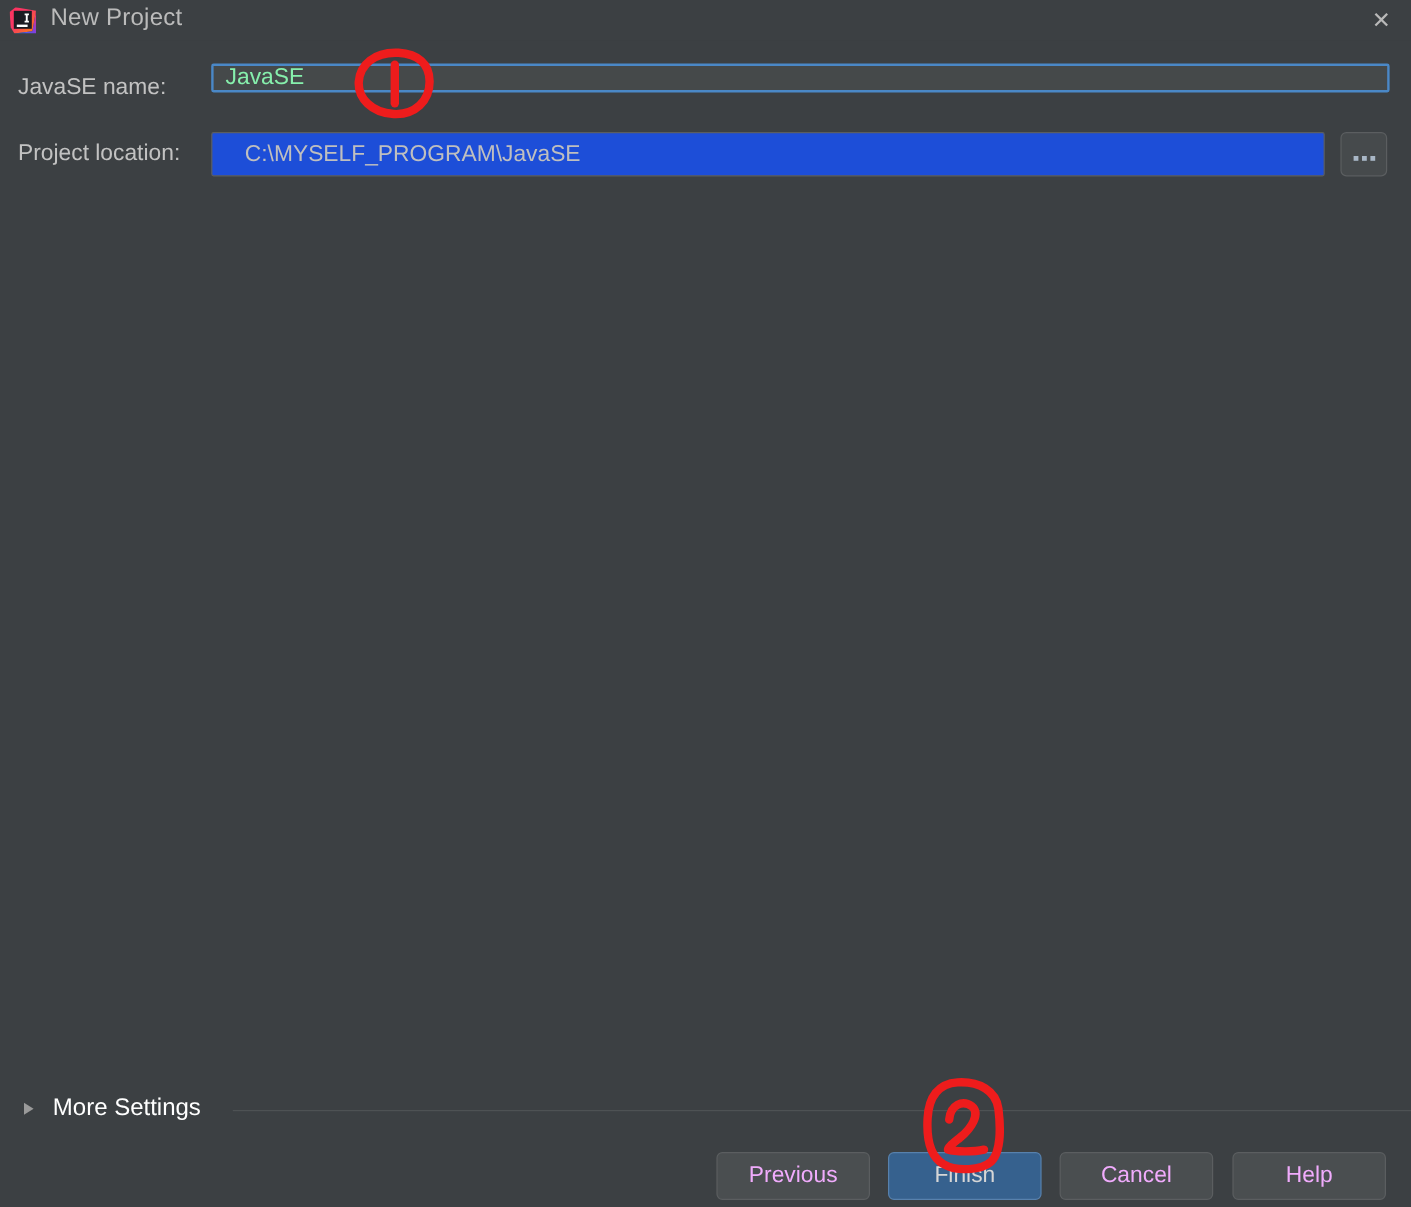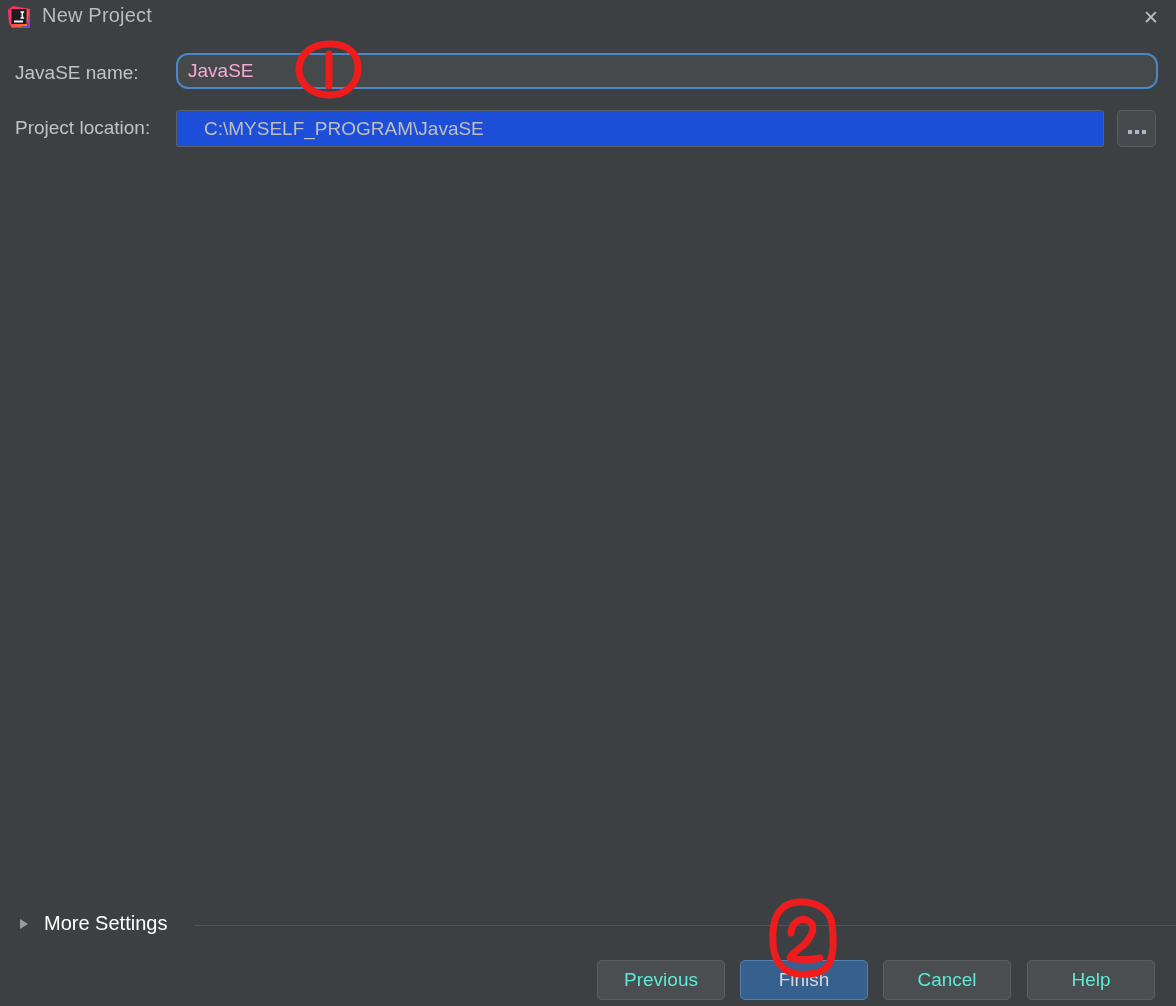--- a/index.html
+++ b/index.html
@@ -63,29 +63,29 @@
     font-size: 19px;
     color: #c2c2c2;
     white-space: nowrap;
   }
   #label-project-name { left: 15px; top: 62px; }
   #label-project-location { left: 15px; top: 117px; }
 
   #field-project-name {
     position: absolute;
     left: 176px; top: 53px;
-    width: 982px; height: 36px;
+    width: 982px; height: 24px;
     box-sizing: border-box;
     background: #45494a;
     border: 2px solid #4a88c7;
-    border-radius: 12px;
+    border-radius: 2px;
     display: flex;
     align-items: center;
     padding: 0 10px;
-    color: #f9a8d4;
+    color: #86efac;
     font-size: 19px;
     cursor: text;
   }
   #field-project-location {
     position: absolute;
     left: 176px; top: 110px;
     width: 928px; height: 37px;
     box-sizing: border-box;
     background: #1d4ed8;
     border: 1px solid #5b5e60;
@@ -159,21 +159,21 @@
   }
   .dlg-button {
     position: absolute;
     top: 0;
     width: 128px;
     height: 40px;
     box-sizing: border-box;
     background: #4a4e50;
     border: 1px solid #5b5e60;
     border-radius: 5px;
-    color: #5eead4;
+    color: #f0abfc;
     font-size: 19px;
     display: flex;
     align-items: center;
     justify-content: center;
     cursor: pointer;
     white-space: nowrap;
   }
   #button-previous { left: 597px; }
   #button-finish {
     left: 740px;

